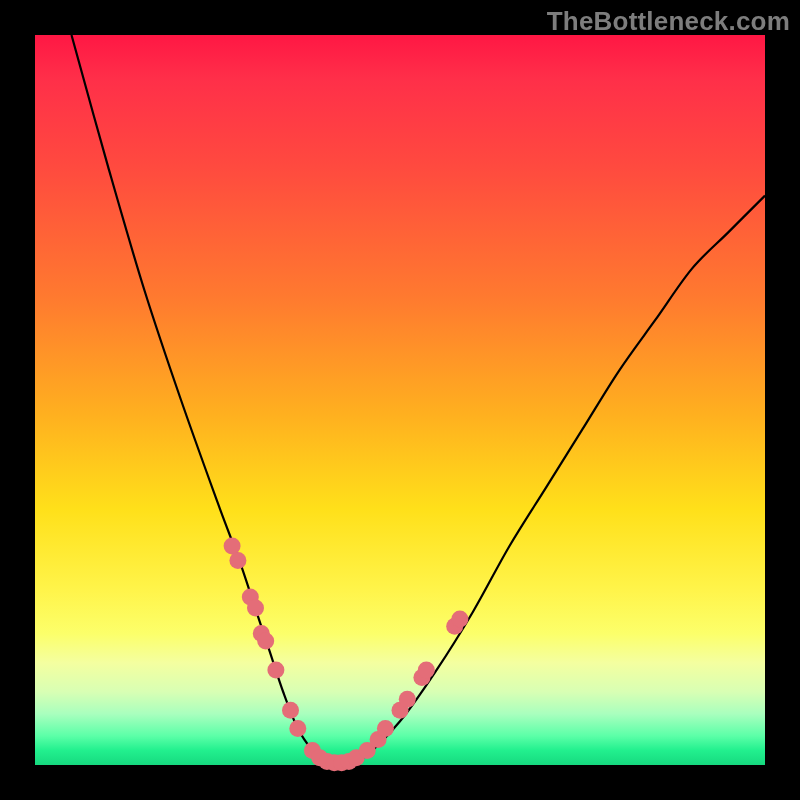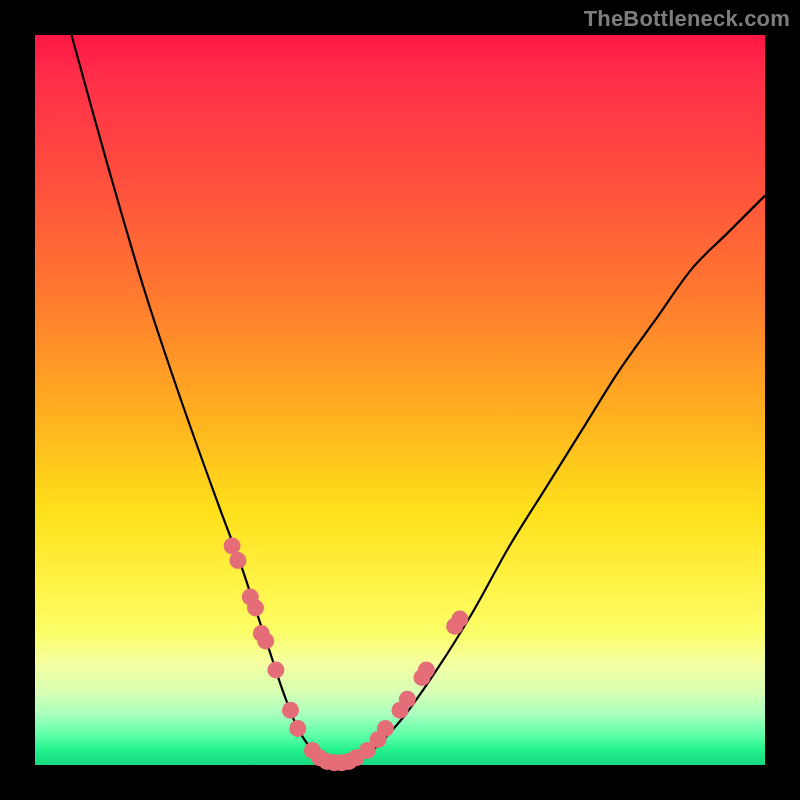--- a/index.html
+++ b/index.html
@@ -42,21 +42,21 @@
       #5cffa8 96%,
       #22f08e 98%,
       #16d97f 100%
     );
   }
   .watermark {
     position: absolute;
     top: 6px;
     right: 10px;
     color: #7d7d7d;
-    font-size: 22px;
+    font-size: 26px;
     font-weight: 600;
     letter-spacing: 0.2px;
     user-select: none;
   }
   svg.curve {
     position: absolute;
     left: 0;
     top: 0;
     width: 730px;
     height: 730px;

